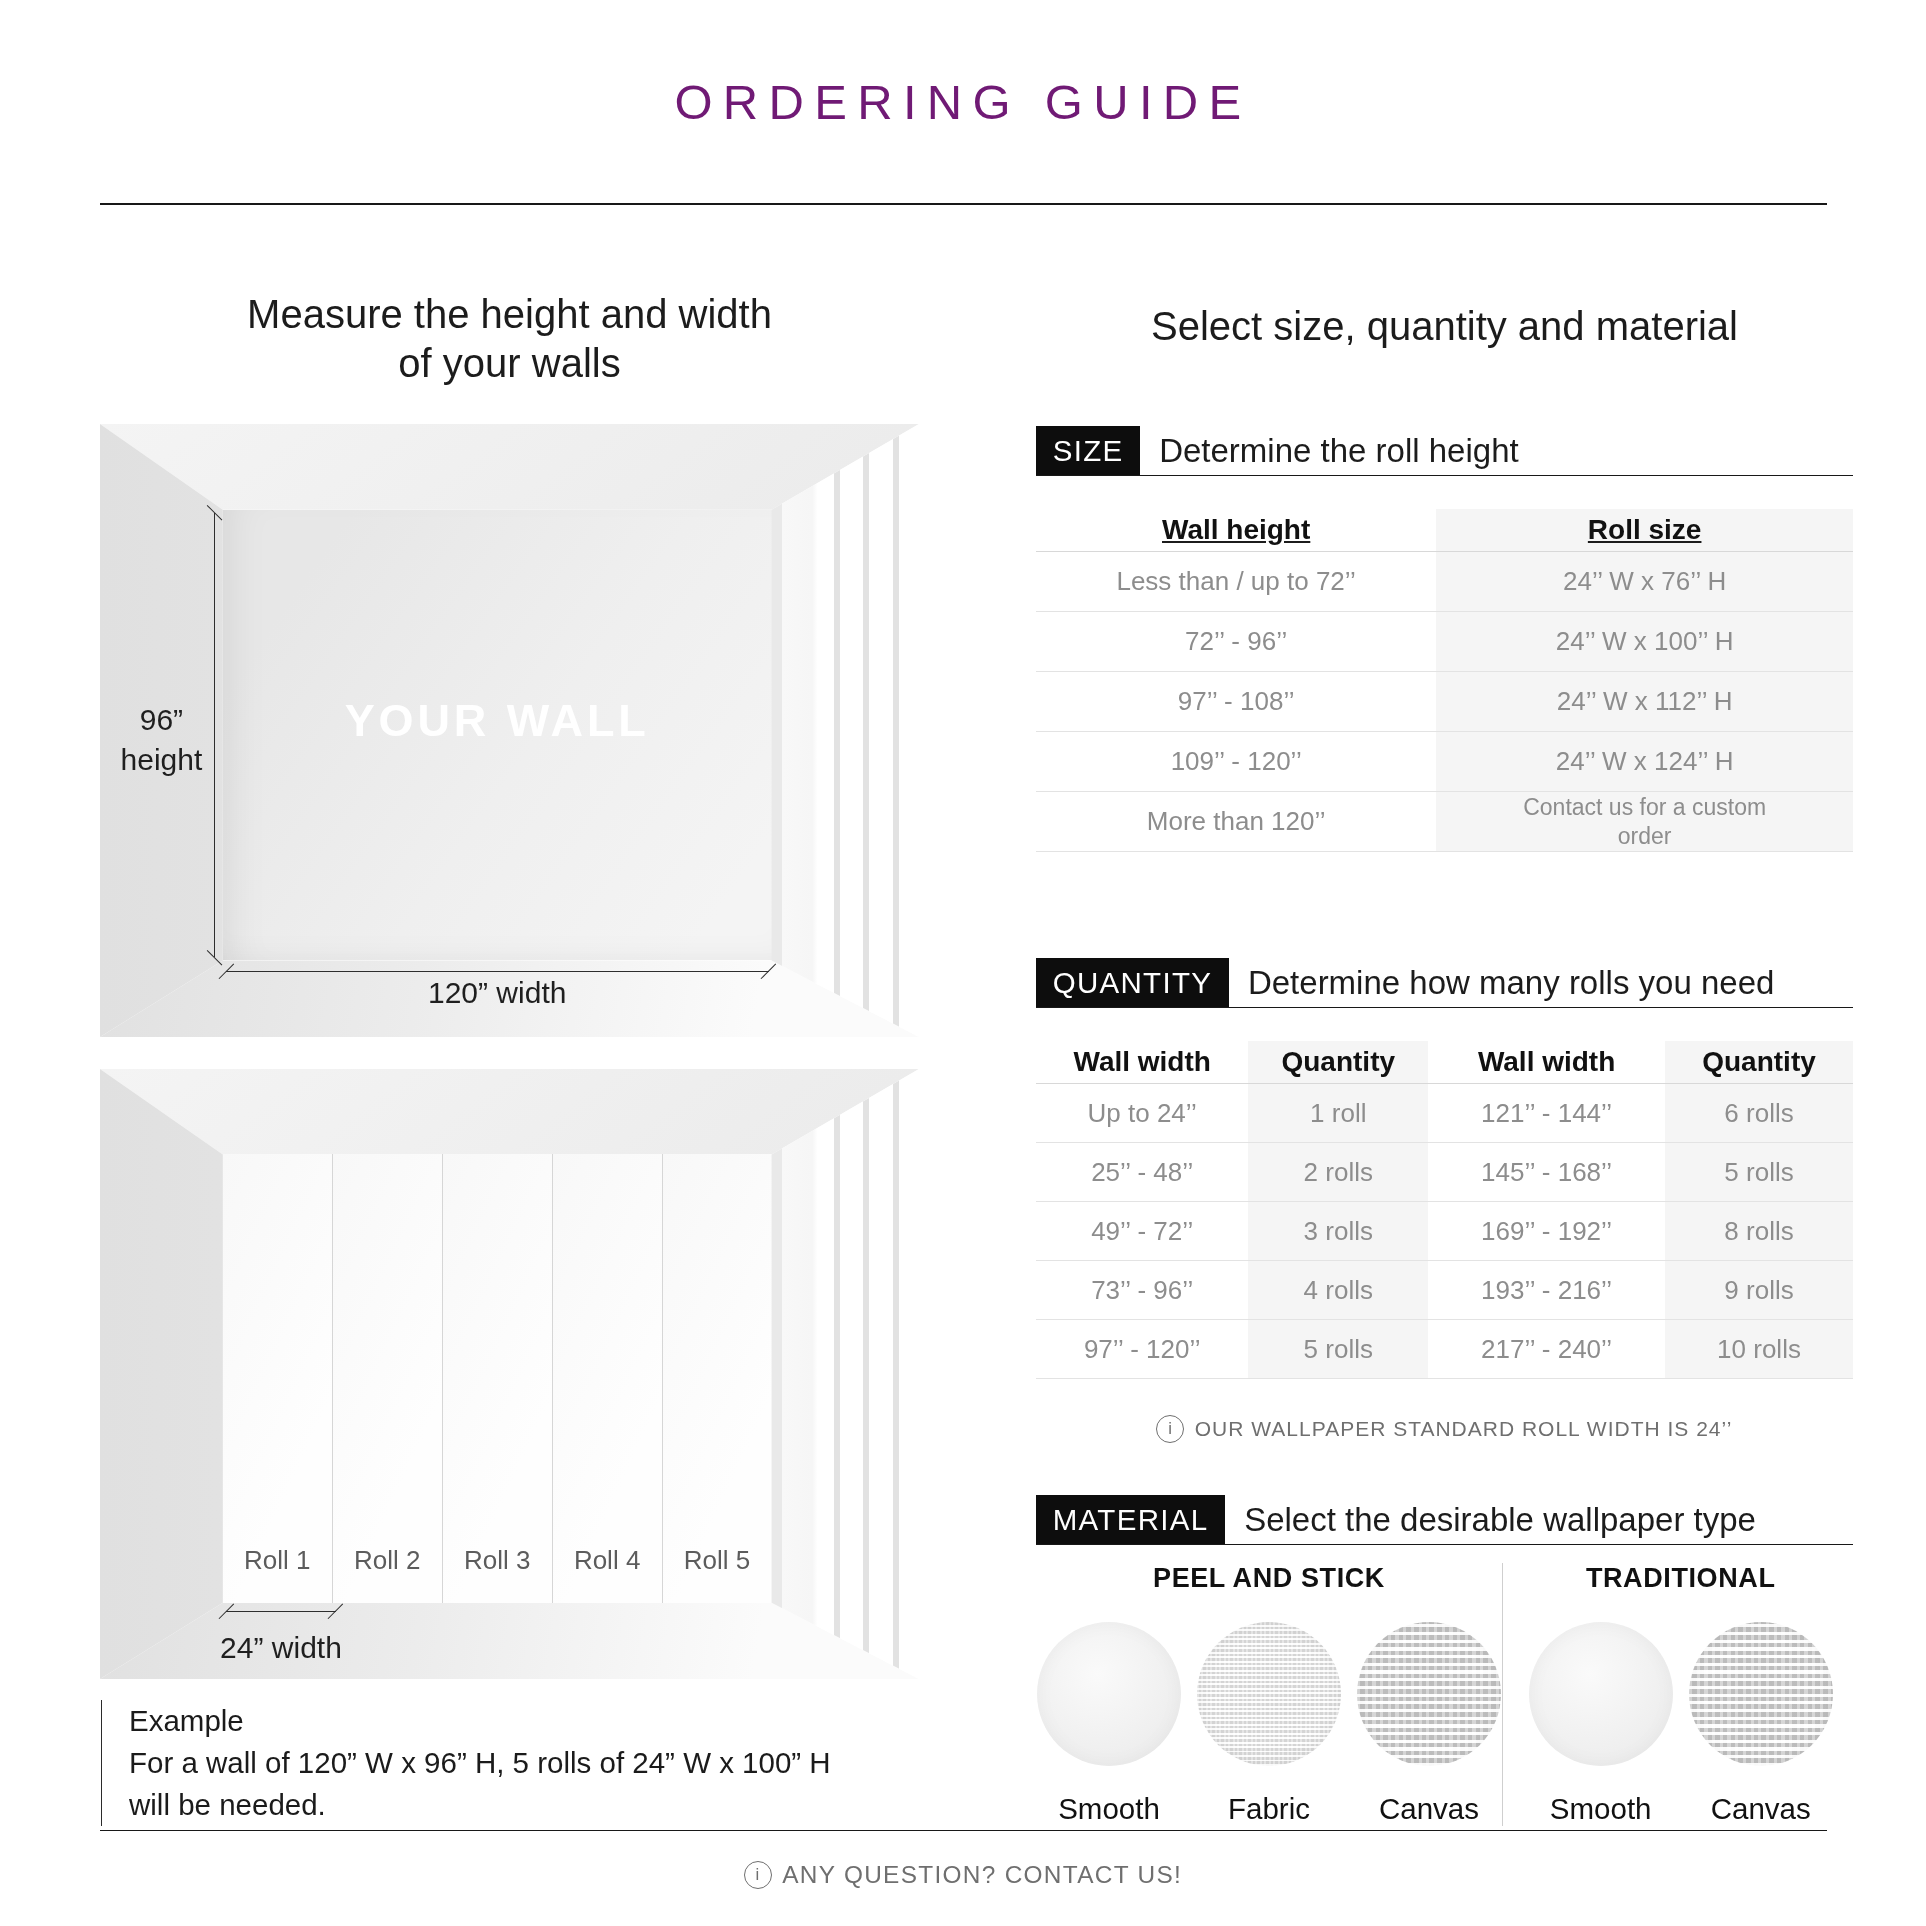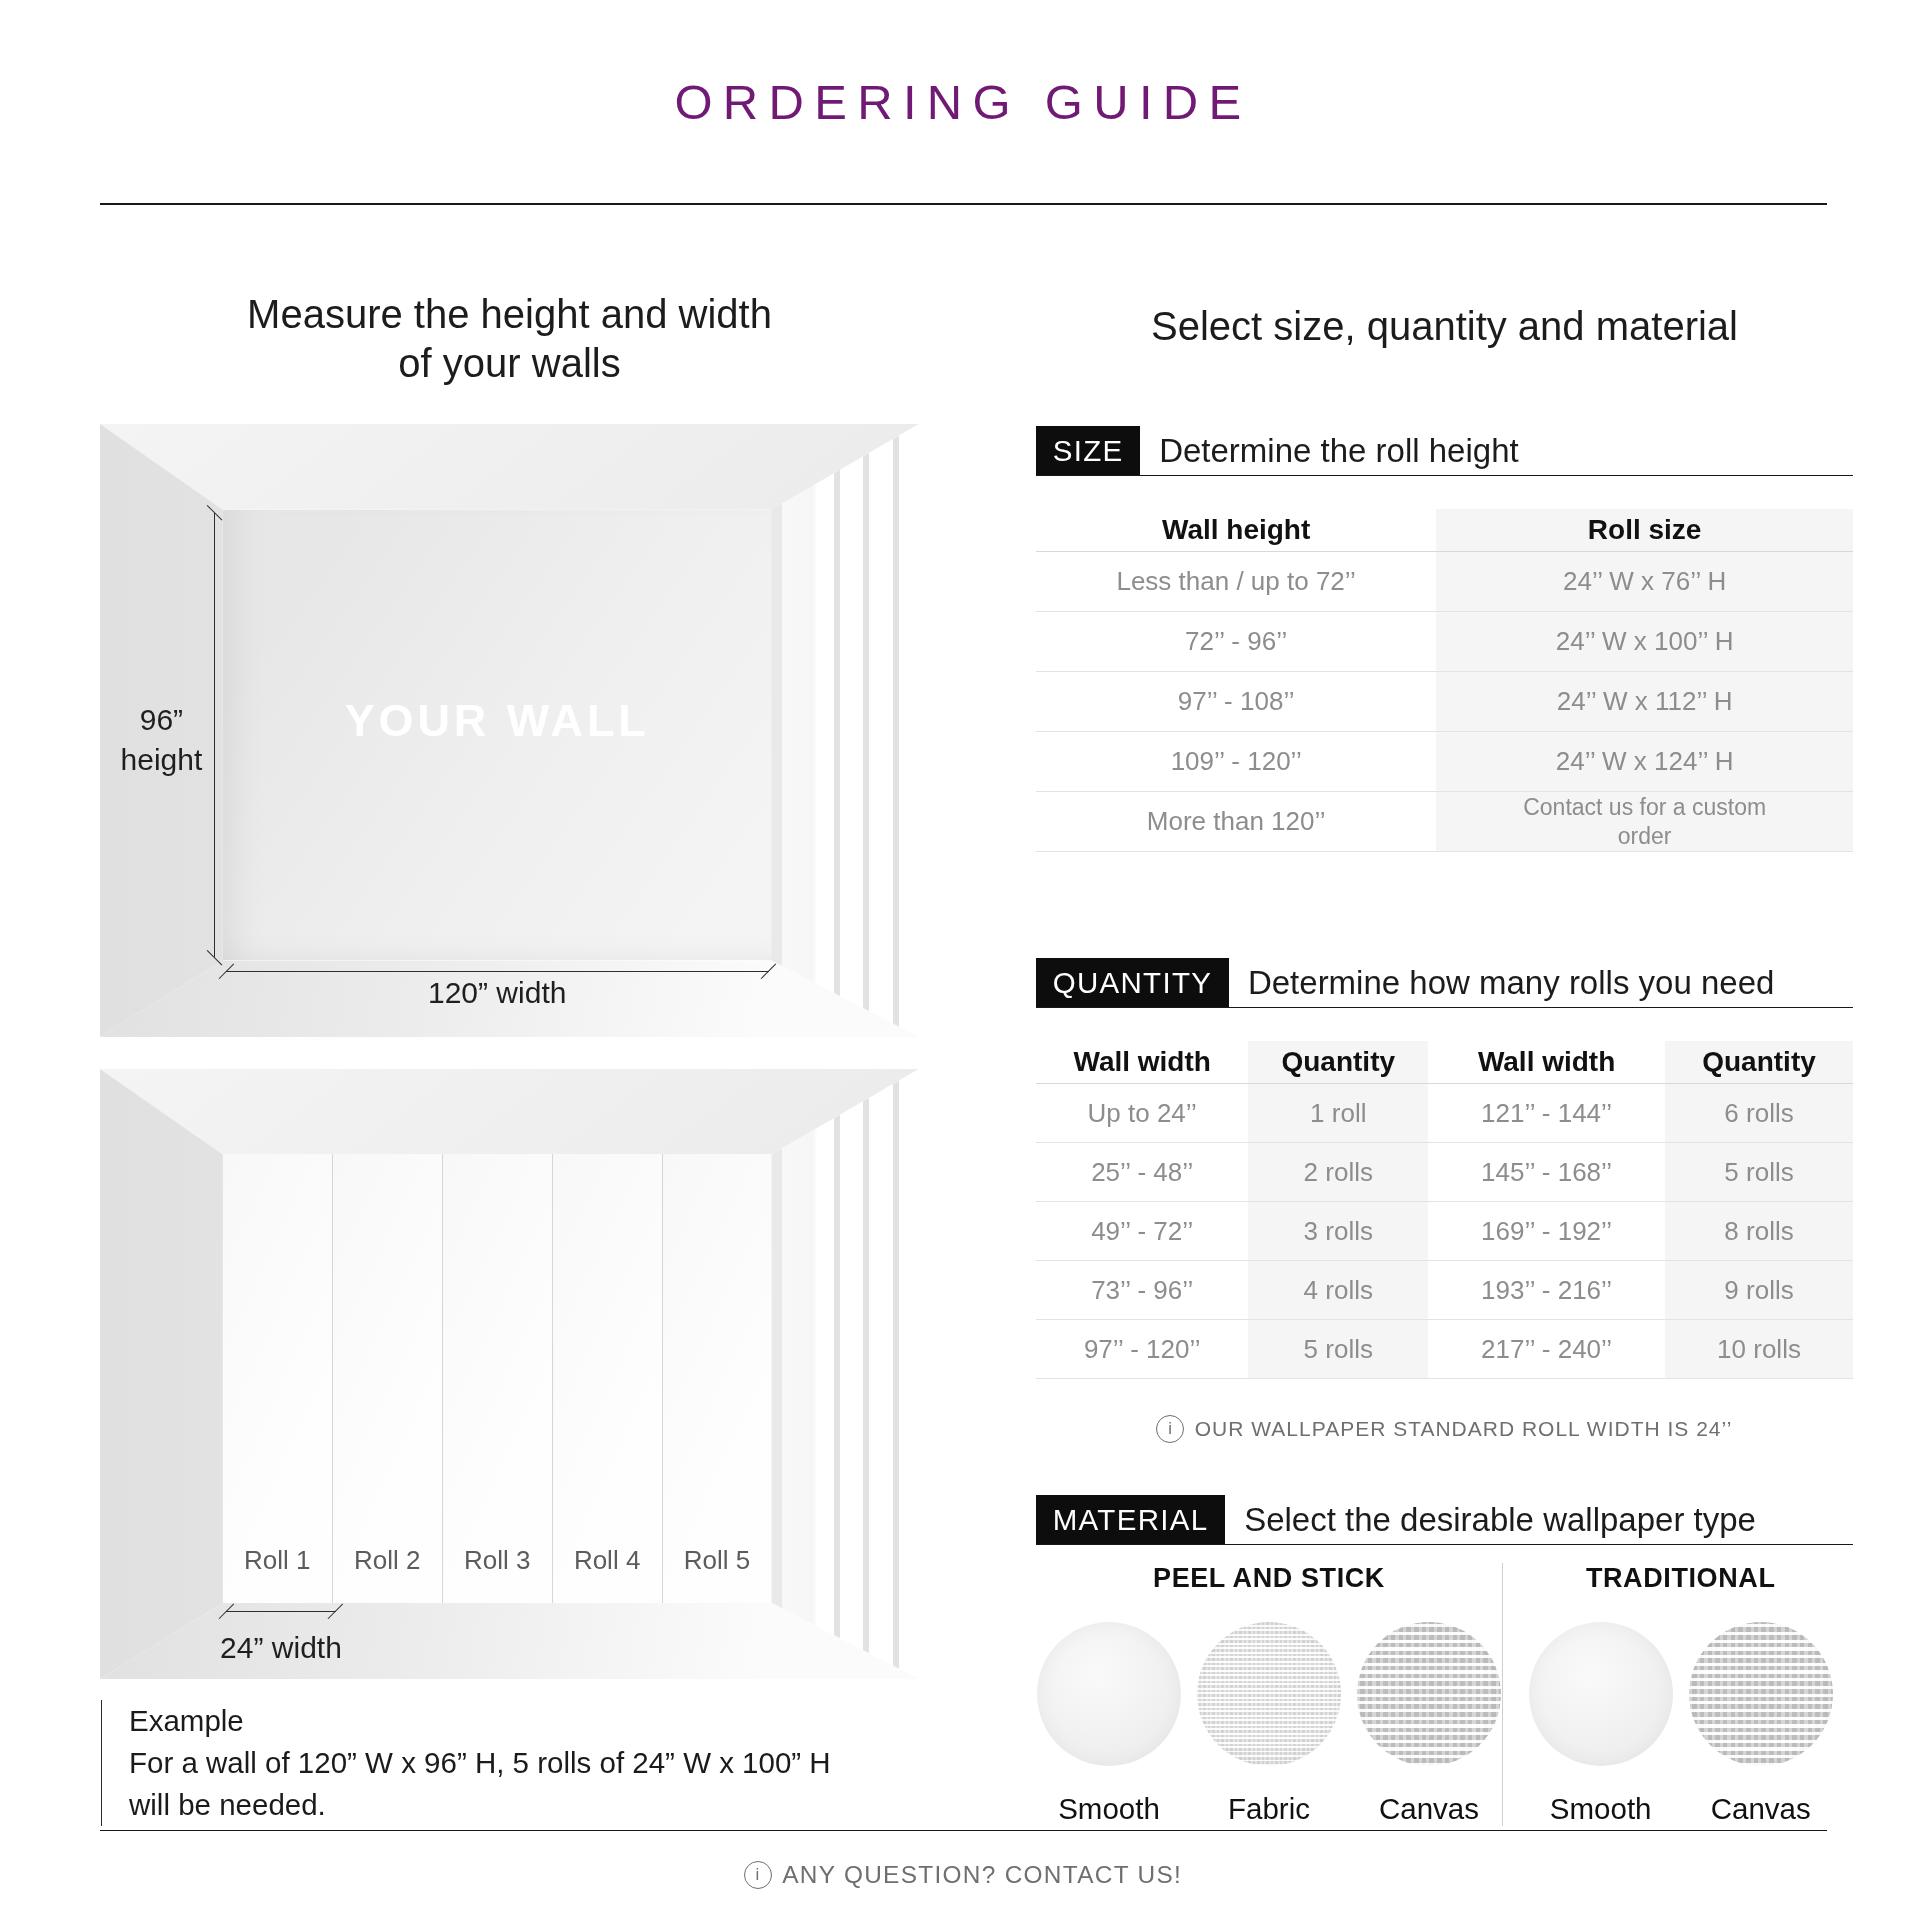--- a/index.html
+++ b/index.html
@@ -75,21 +75,21 @@
   .sec-sub{font-size:33px;color:#1c1c1c;margin:0 0 5.1px 19px;white-space:nowrap;}
 
   .t-row{display:flex;align-items:stretch;border-bottom:0.6px solid #e3e3e3;}
   .t-row.head{border-bottom:0.6px solid #d8d8d8;}
   .cell{display:flex;align-items:center;justify-content:center;text-align:center;
     font-size:26px;color:#8d8d8d;}
   .t-row.head .cell{font-size:28px;font-weight:700;color:#111;}
   .alt{background:#f5f5f5;}
   .size-table{margin-top:33px;}
   .size-table .t-row{height:59px;}
-  .size-table .t-row.head{height:42px;}
+  .size-table .t-row.head{height:42px;text-decoration:underline;}
   .sc1{flex:0 0 49%;}
   .sc2{flex:0 0 51%;}
   .cell.small{font-size:23px;line-height:1.25;}
   .cell.small .wrapbox{max-width:270px;}
 
   .qty-table{margin-top:33px;}
   .qty-table .t-row{height:58px;}
   .qty-table .t-row.head{height:42px;}
   .qc1{flex:0 0 26%;}
   .qc2{flex:0 0 22%;}

